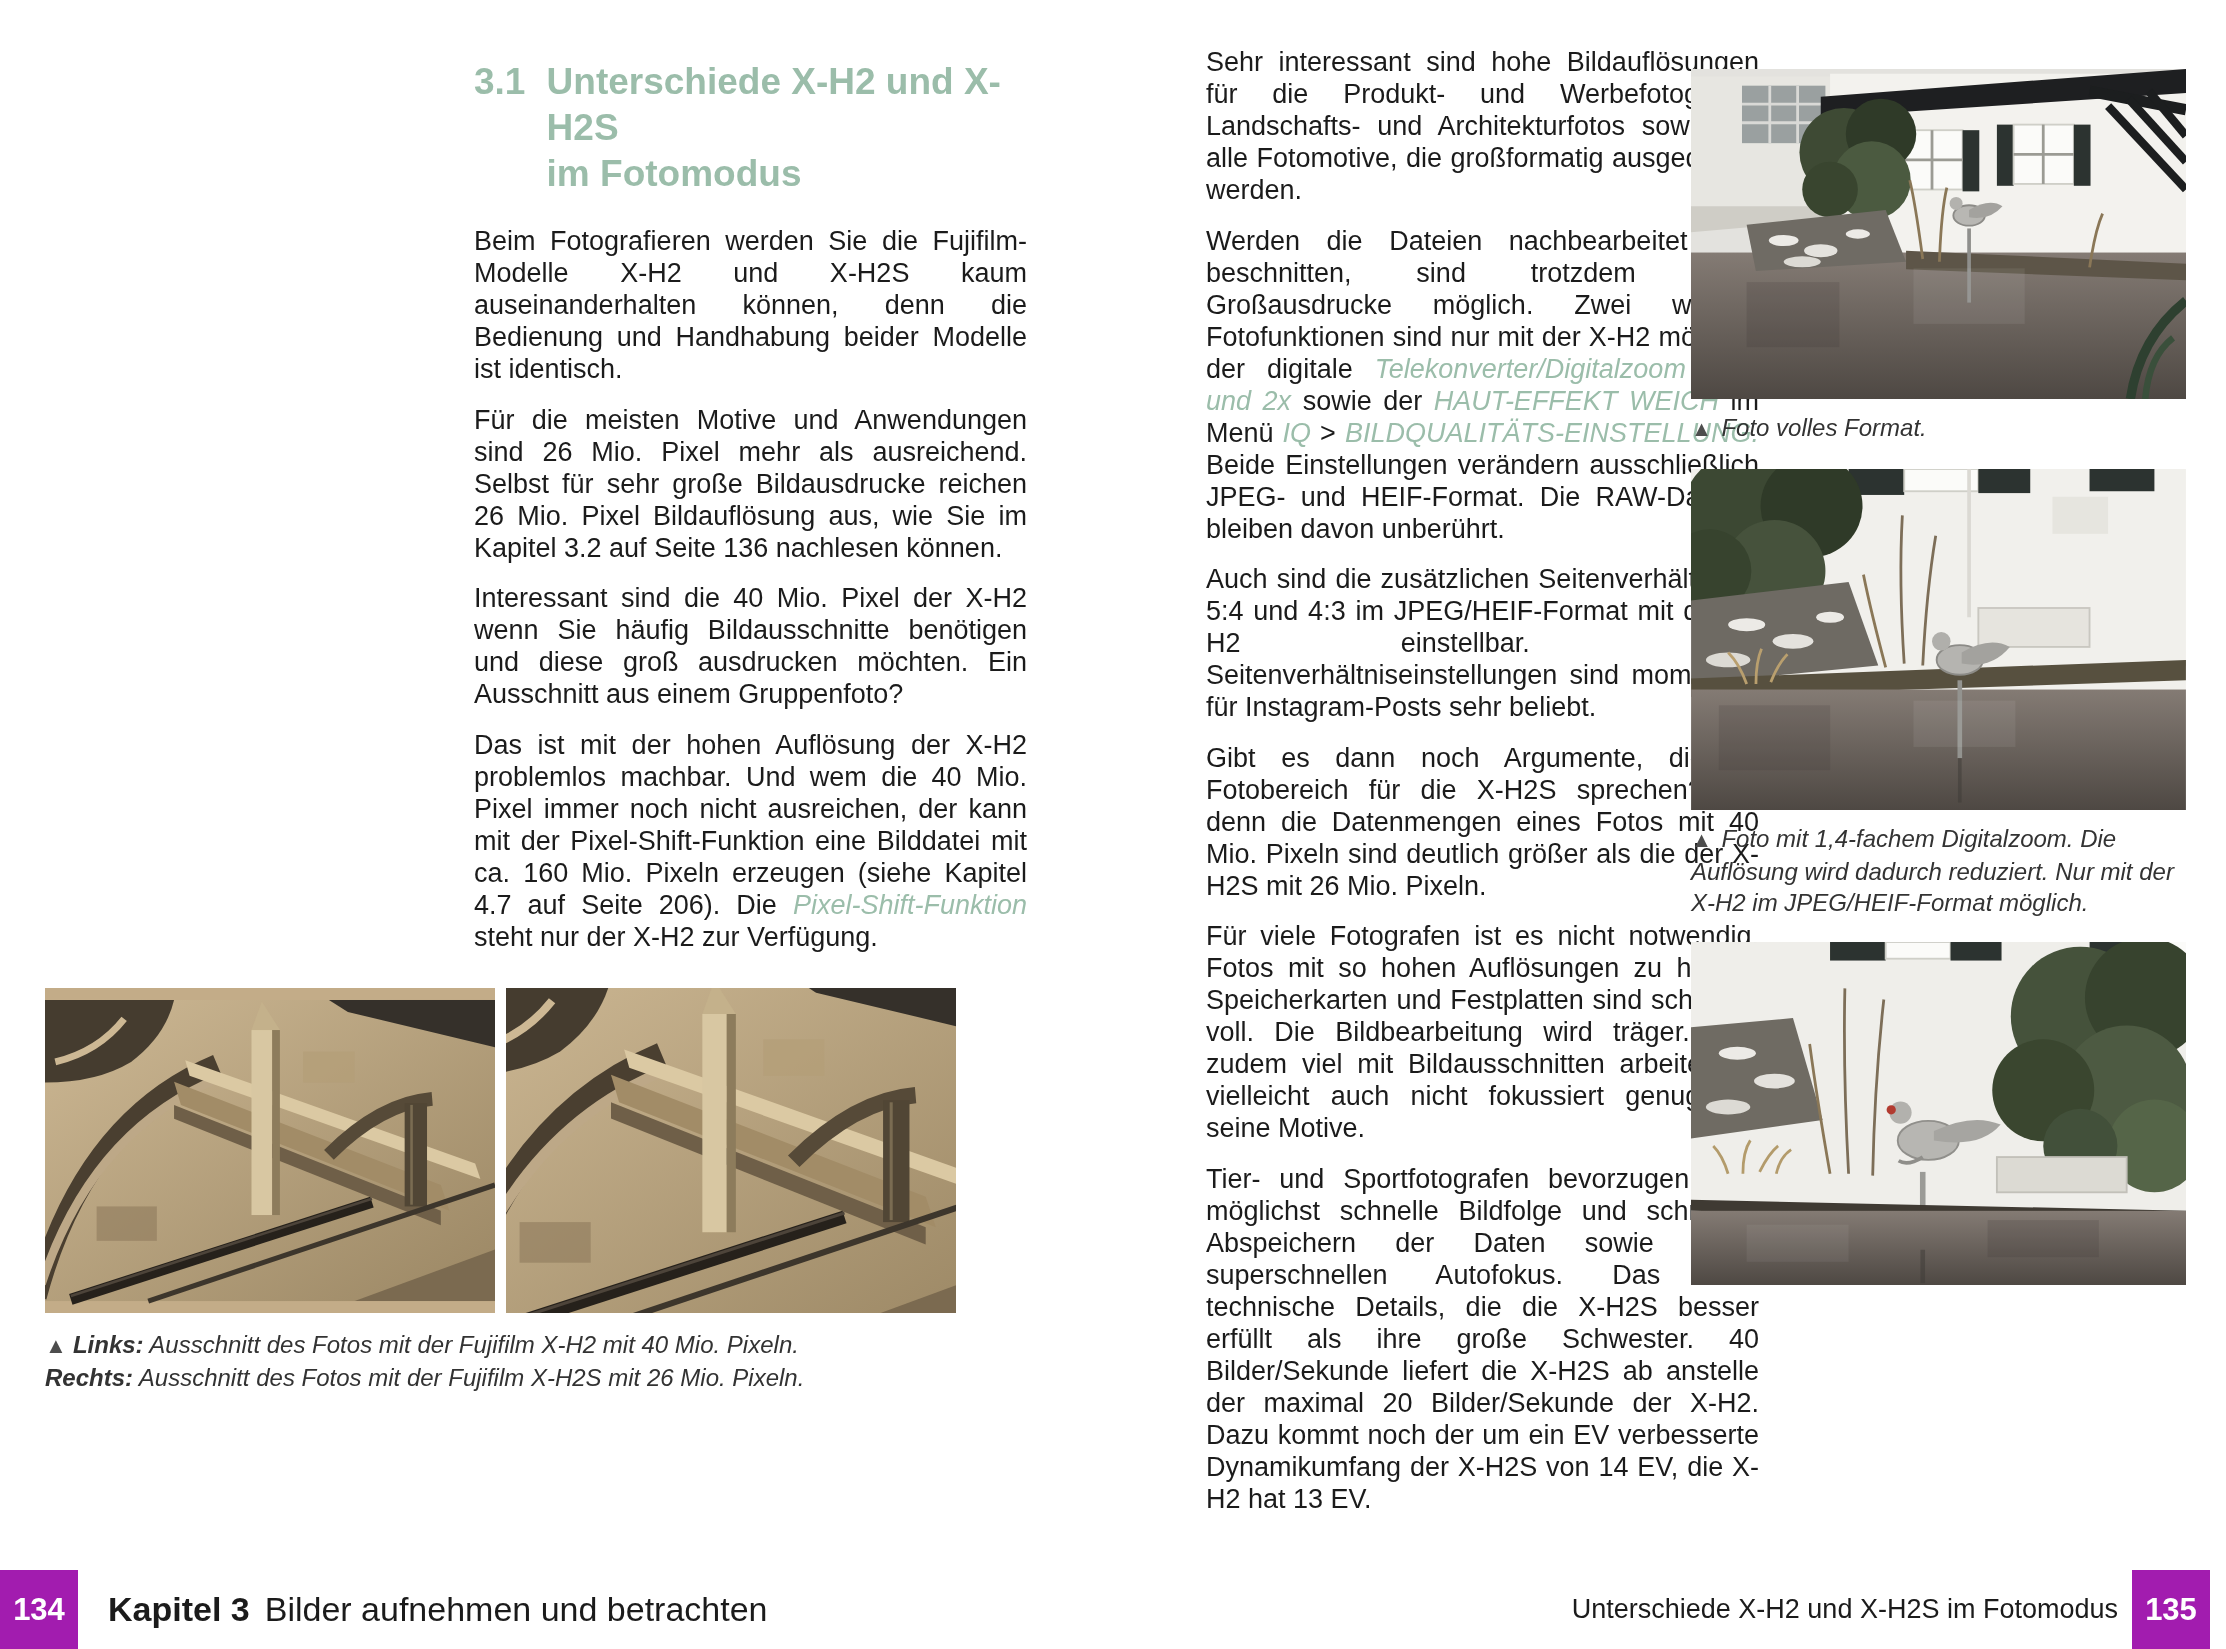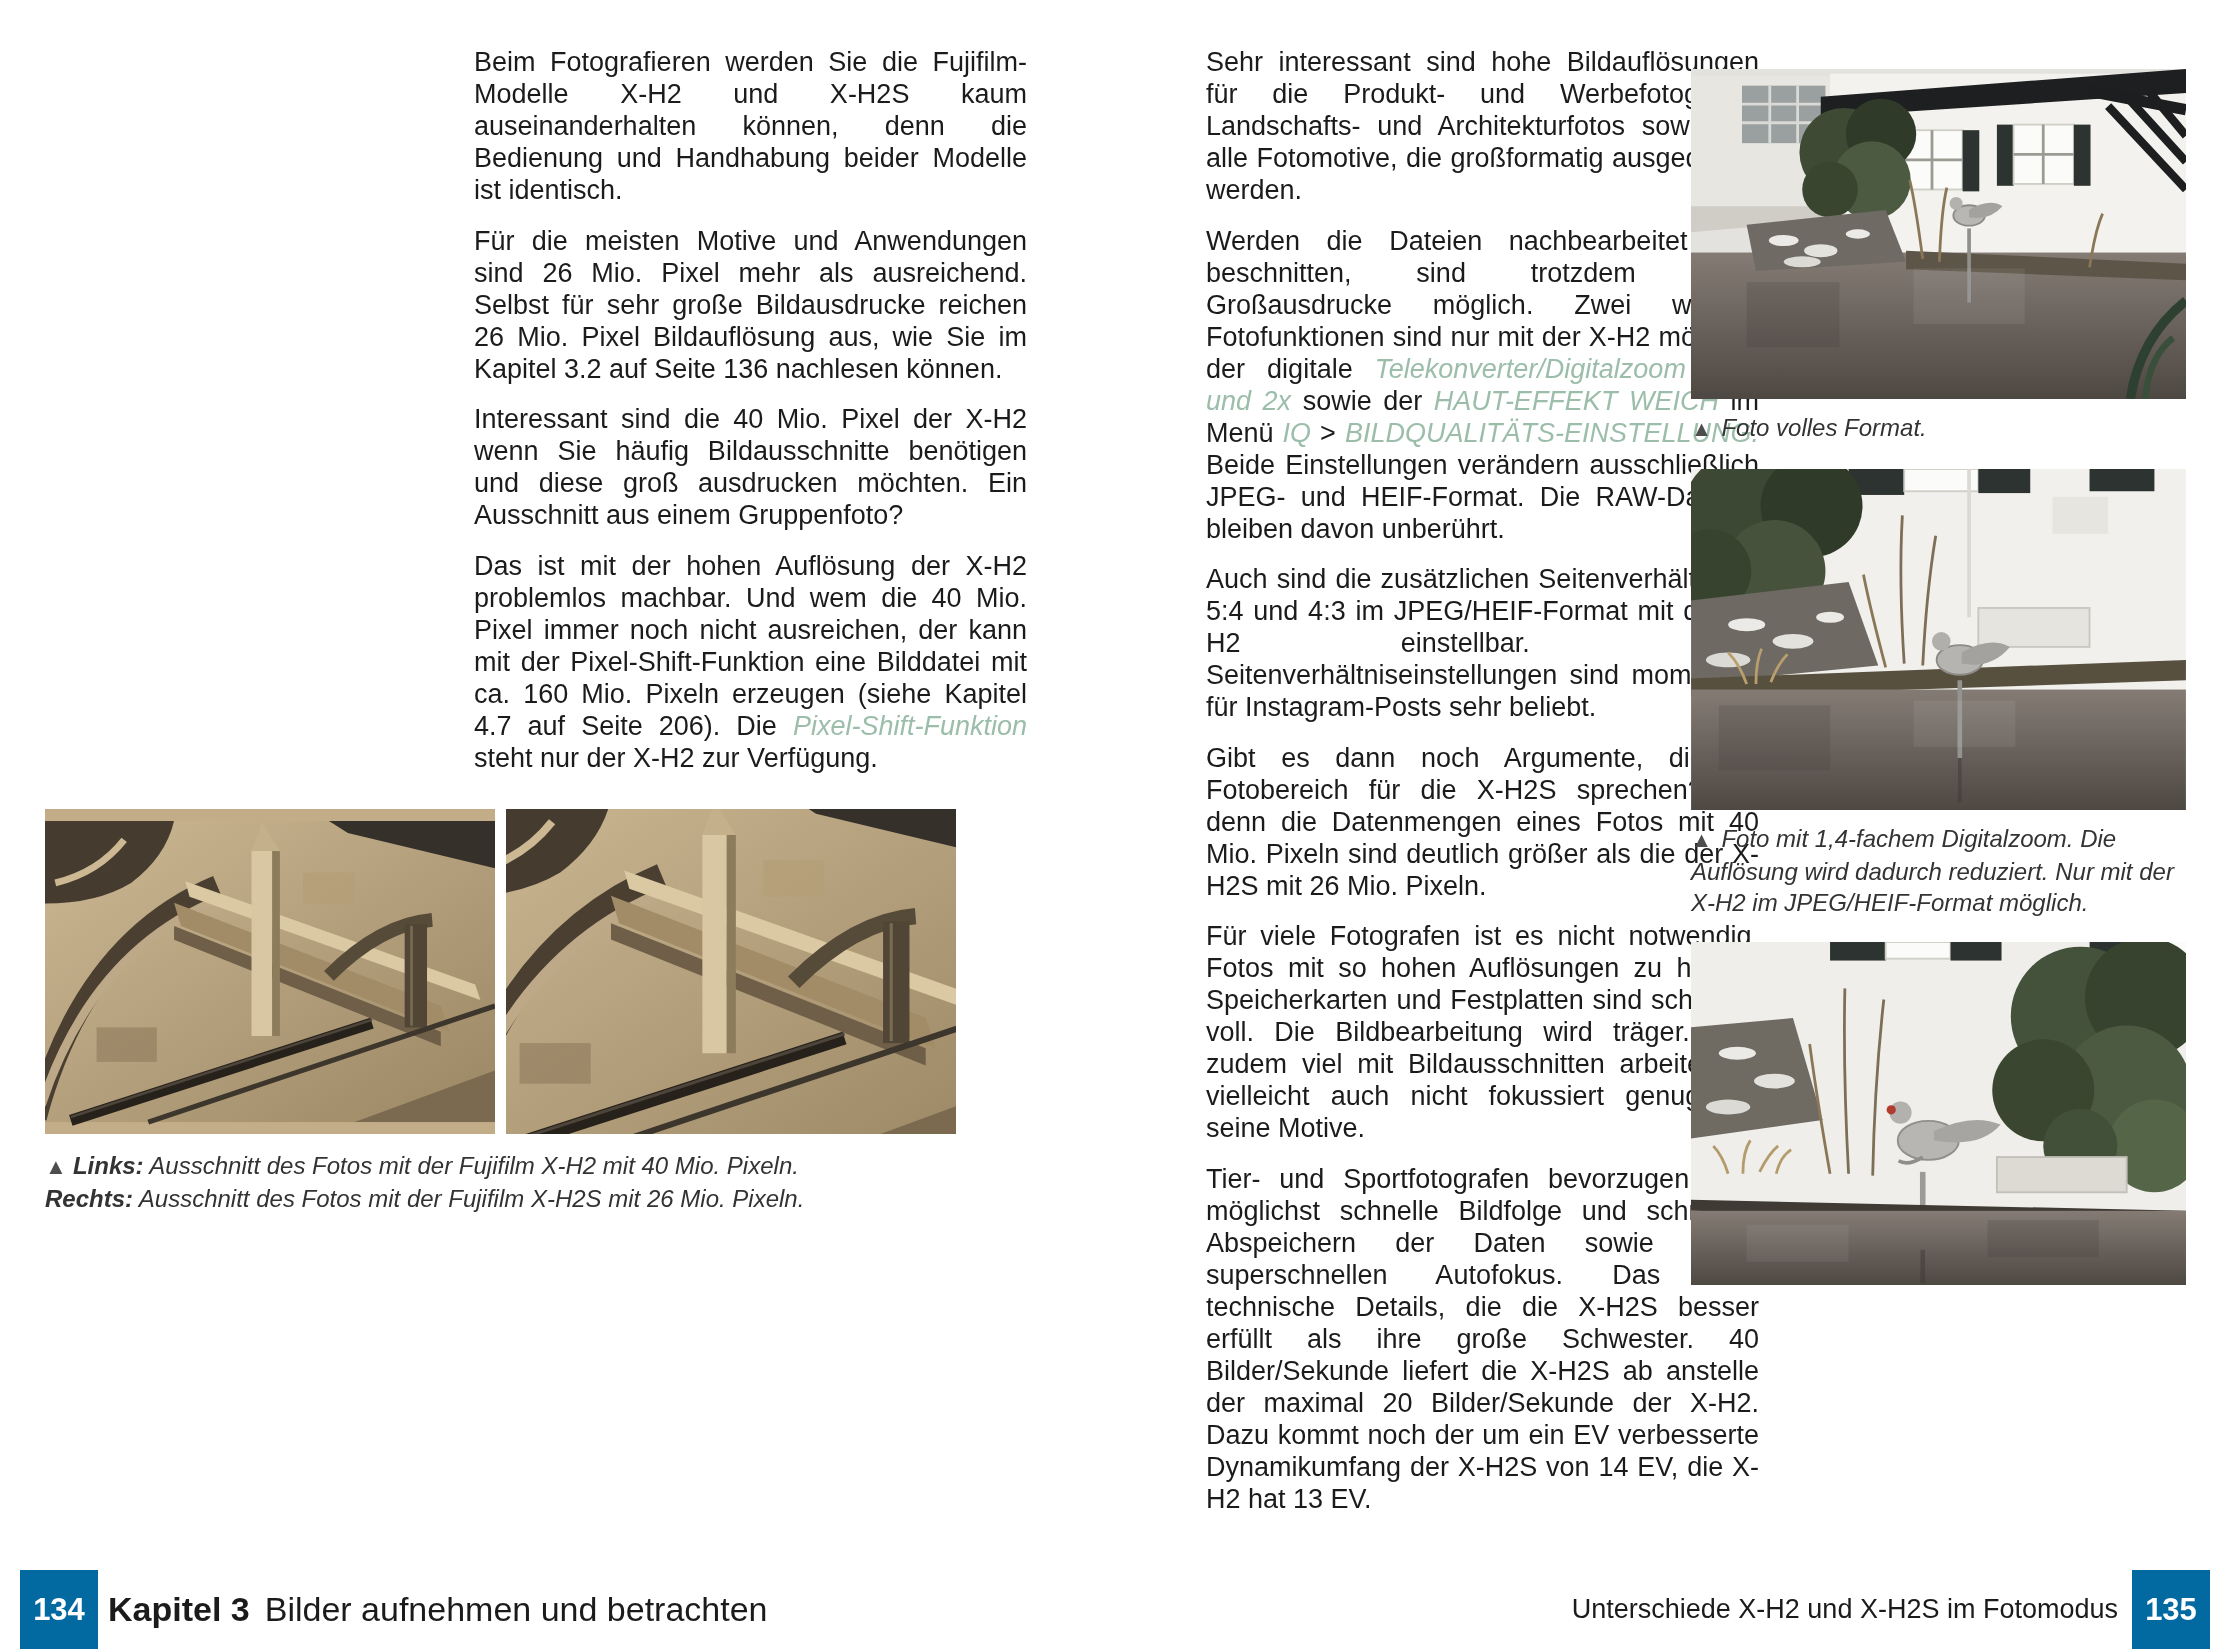--- a/index.html
+++ b/index.html
@@ -34,23 +34,23 @@
   
   .mid-col{position:absolute;left:1206px;top:46px;width:461px;}
   .photo-col{position:absolute;left:1691px;top:69px;width:495px;}
   .rphoto{display:block;width:495px;}
   .rcaption{
     margin:13px 0 24px 0;font-style:italic;font-size:24px;line-height:31px;color:#333;
   }
   .tri{font-style:normal;color:#4d4d4d;font-size:21.3px;margin-right:9.3px;}
   
   .pageno-box{
-    position:absolute;top:1570px;width:78px;height:79px;background:#0369a1;
+    position:absolute;top:1570px;width:78px;height:79px;background:#a21caf;
     color:#ffffff;font-weight:bold;font-size:31px;
-    display:flex;align-items:center;justify-content:center;margin-left:20px;
+    display:flex;align-items:center;justify-content:center;
   }
   .pageno-left{left:0;}
   .pageno-right{right:16px;}
   .footer-left{
     position:absolute;left:108px;top:1570px;height:79px;display:flex;
     align-items:center;gap:15px;font-size:34px;
   }
   .footer-right{
     position:absolute;right:108px;top:1570px;height:79px;display:flex;
     align-items:center;font-size:27px;
@@ -90,20 +90,24 @@
       <line x1="30" y1="348" x2="380" y2="235" stroke="#26211b" stroke-width="13"></line>
       <line x1="30" y1="344" x2="380" y2="231" stroke="#4d443a" stroke-width="3"></line>
       <line x1="120" y1="350" x2="523" y2="215" stroke="#3d362c" stroke-width="6"></line>
       <rect x="60" y="240" width="70" height="40" fill="#8d7a5c" opacity="0.6"></rect>
       <rect x="300" y="60" width="60" height="36" fill="#b49e78" opacity="0.7"></rect>
     </g>
   </defs>
 </svg>
 
 <main class="left-page">
+  <h1 class="sec-title">
+    <span class="h-num">3.1</span>
+    <span class="h-text"><span>Unterschiede X-H2 und X-H2S</span><br><span>im Fotomodus</span></span>
+  </h1>
 
   <p class="body-p"><span>Beim Fotografieren werden Sie die Fujifilm-Modelle X-H2 und X-H2S kaum auseinanderhalten können, denn die Bedienung und Handhabung beider Modelle ist identisch.</span></p>
   <p class="body-p"><span>Für die meisten Motive und Anwendungen sind 26 Mio. Pixel mehr als ausreichend. Selbst für sehr große Bildausdrucke reichen 26 Mio. Pixel Bildauflösung aus, wie Sie im Kapitel 3.2 auf Seite 136 nachlesen können.</span></p>
   <p class="body-p"><span>Interessant sind die 40 Mio. Pixel der X-H2 wenn Sie häufig Bildausschnitte benötigen und diese groß ausdrucken möchten. Ein Ausschnitt aus einem Gruppenfoto?</span></p>
   <p class="body-p"><span>Das ist mit der hohen Auflösung der X-H2 problemlos machbar. Und wem die 40 Mio. Pixel immer noch nicht ausreichen, der kann mit der Pixel-Shift-Funktion eine Bilddatei mit ca. 160 Mio. Pixeln erzeugen (siehe Kapitel 4.7 auf Seite 206). Die </span><span class="run-g">Pixel-Shift-Funktion</span><span> steht nur der X-H2 zur Verfügung.</span></p>
 
   <figure class="figure-left">
     <div class="photo-row">
       <svg class="cath" viewBox="0 0 523 350">
         <use href="#cathscene"></use>

